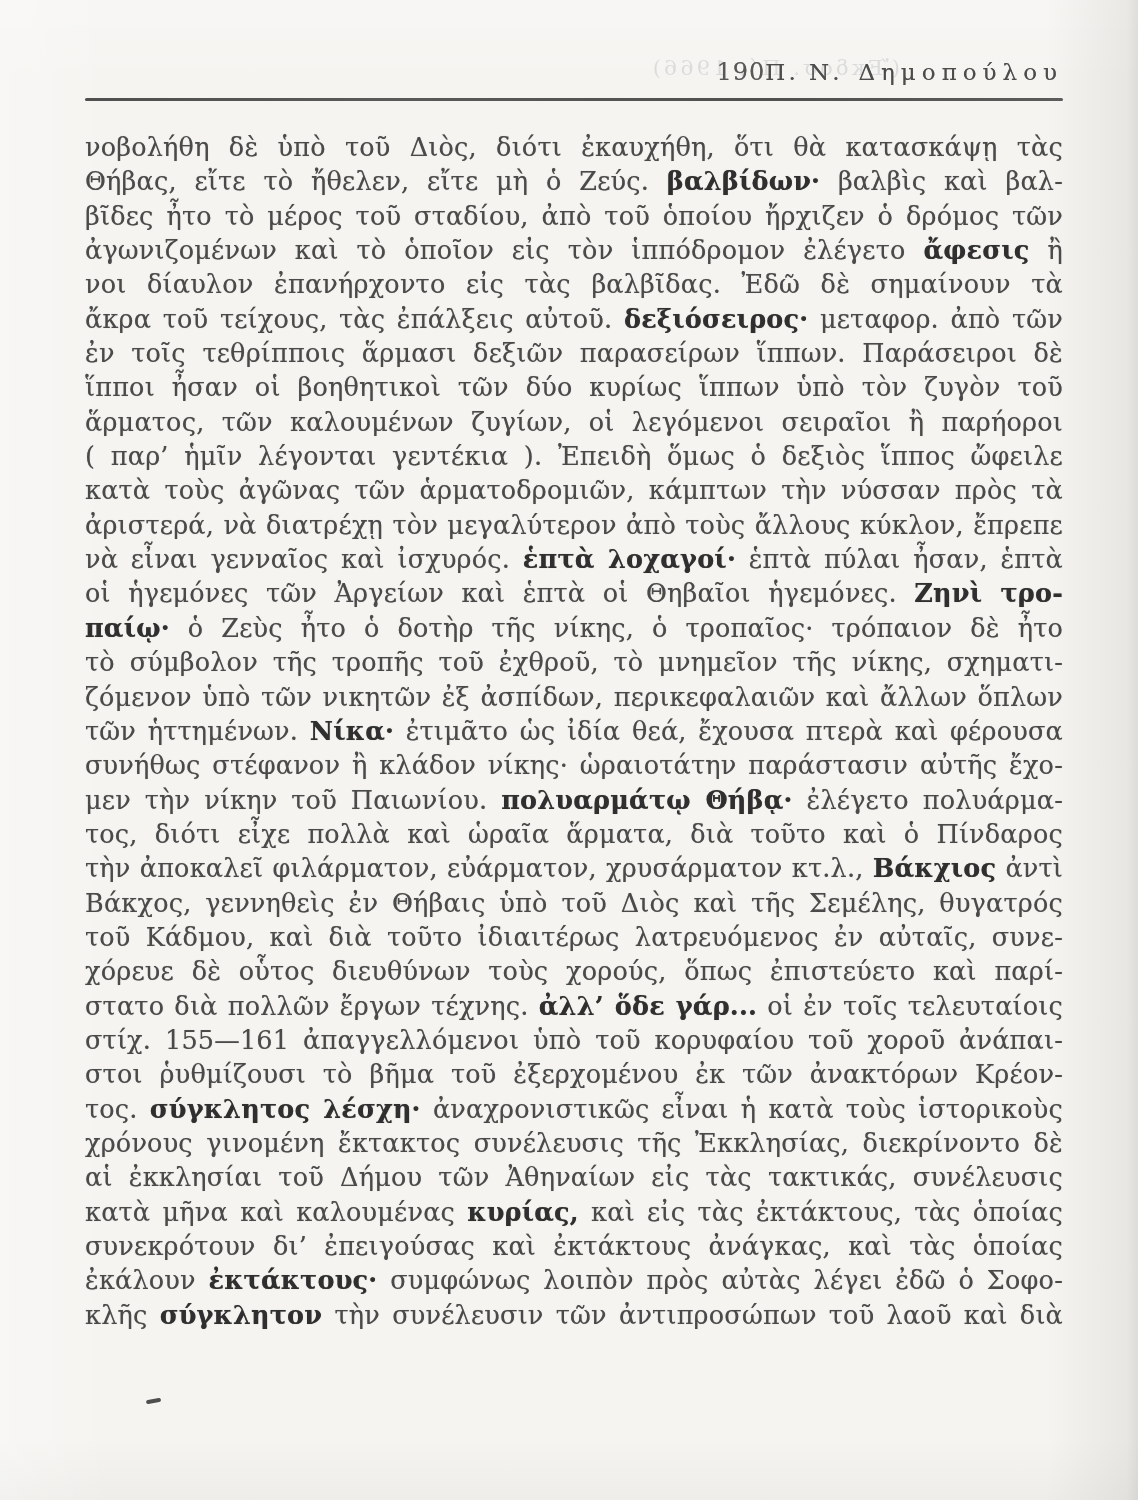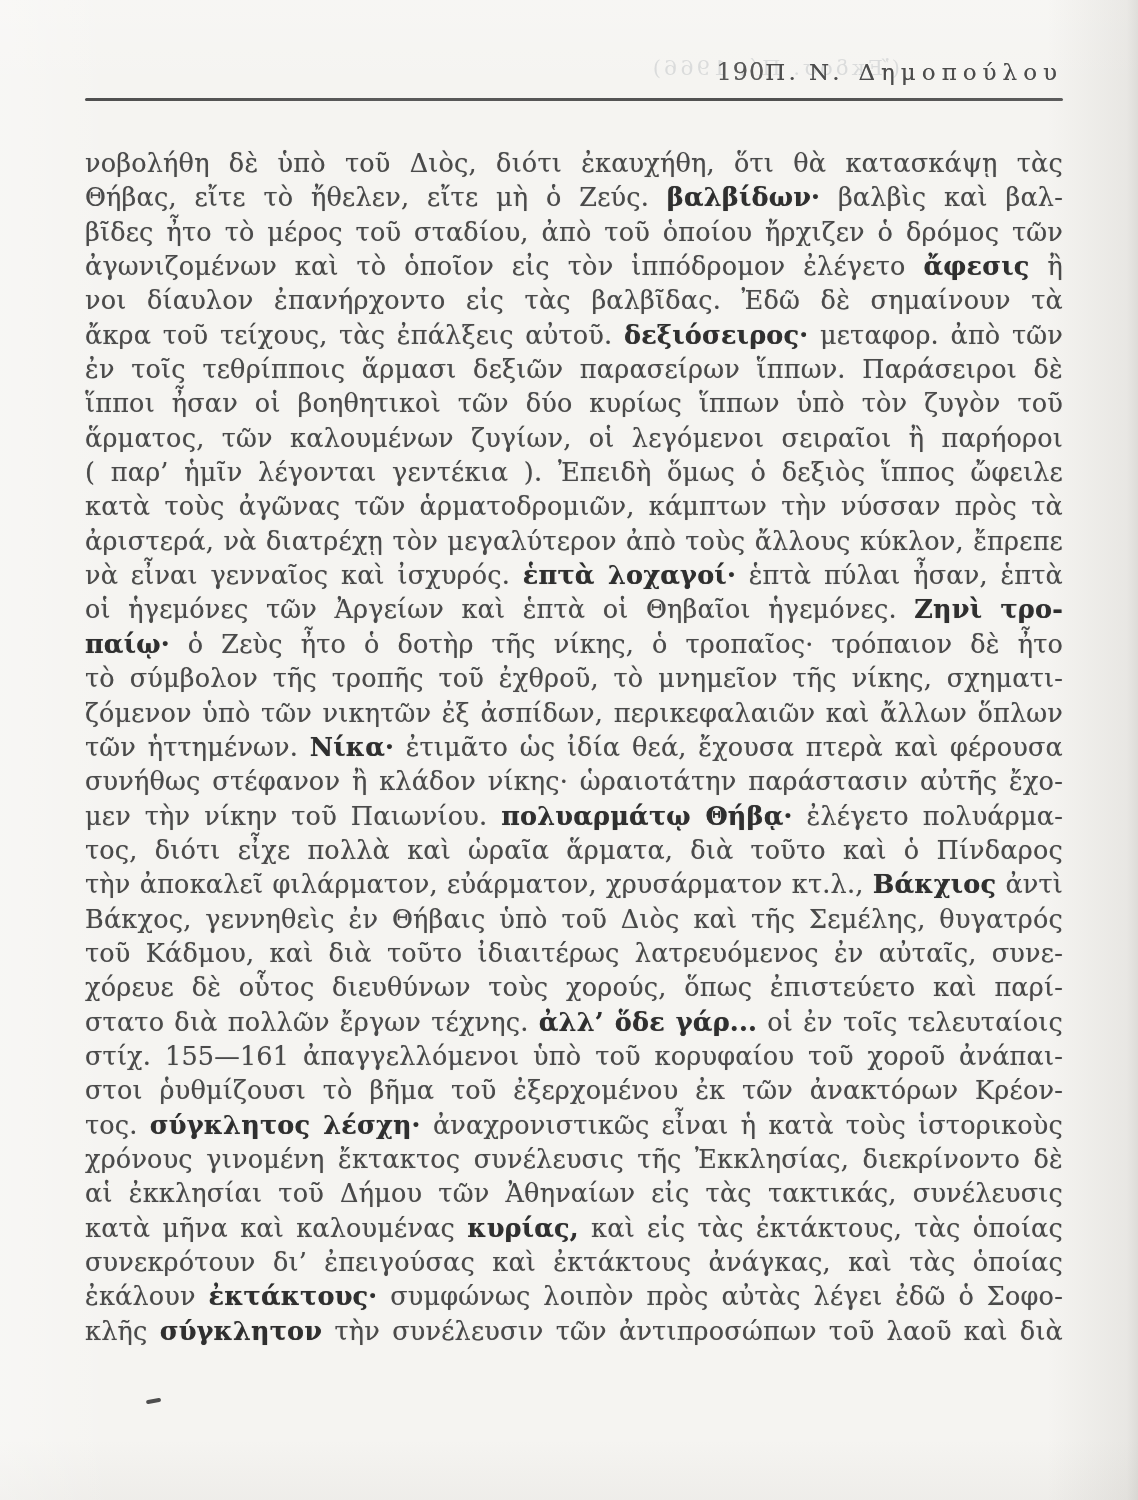--- a/index.html
+++ b/index.html
@@ -71,21 +71,21 @@
     right: 75px;
     top: 98px;
     height: 3px;
     background: linear-gradient(90deg, #4f4f4f 0%, #5a5a5a 30%, #505050 70%, #5c5c5c 100%);
     border-radius: 2px;
   }
   .text-block {
     position: absolute;
     left: 85px;
     right: 75px;
-    top: 146px;
+    top: 130px;
     color: var(--ink, #4a4a4a);
   }
   .line {
     font-size: 25.5px;
     line-height: 34.35px;
     height: 34.35px;
     text-align: justify;
     text-align-last: justify;
     letter-spacing: 0.2px;
     white-space: nowrap;

